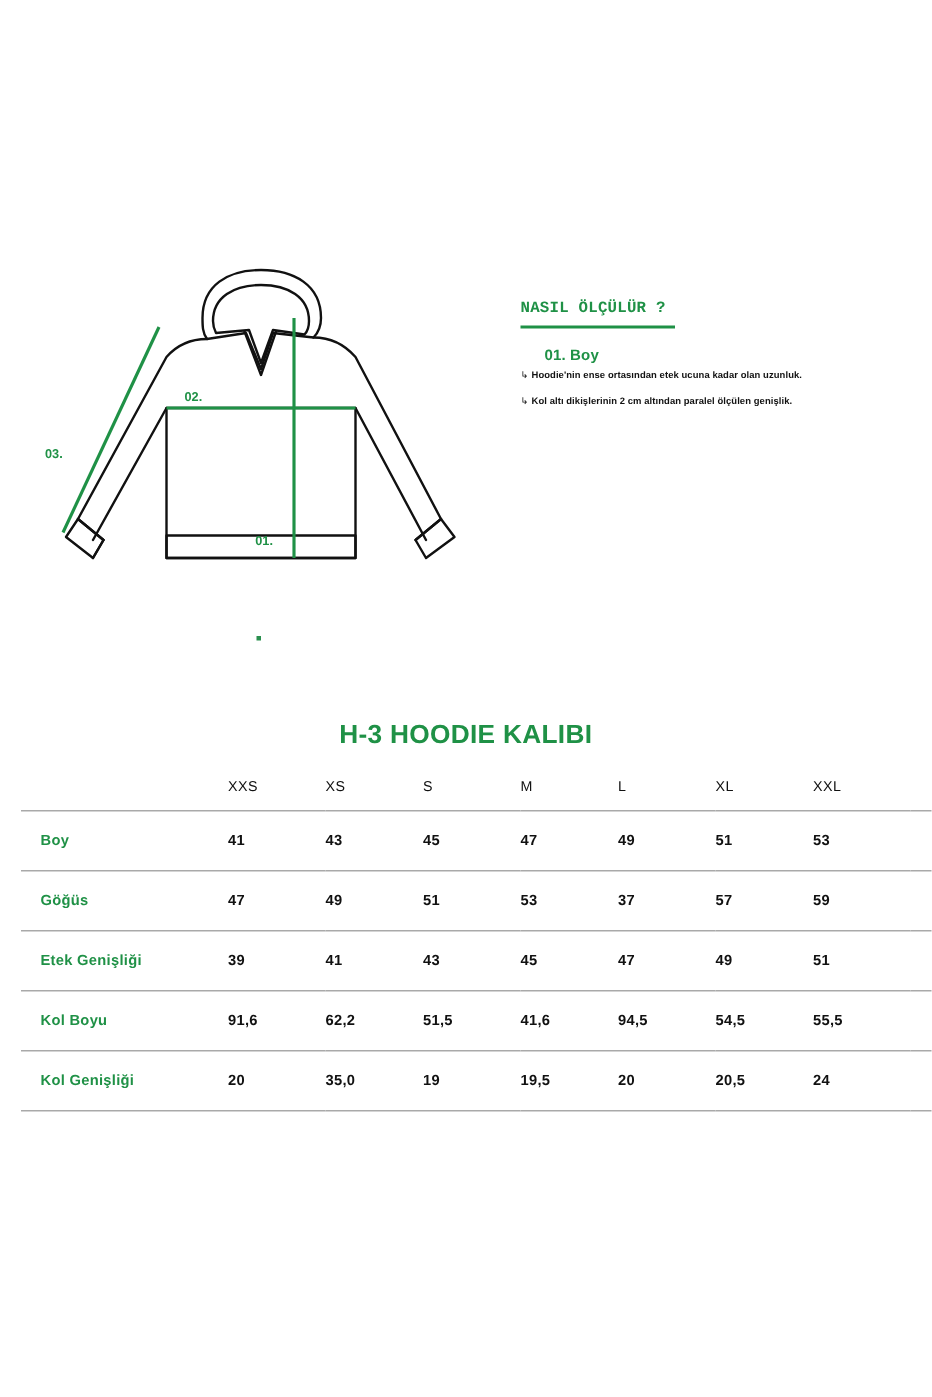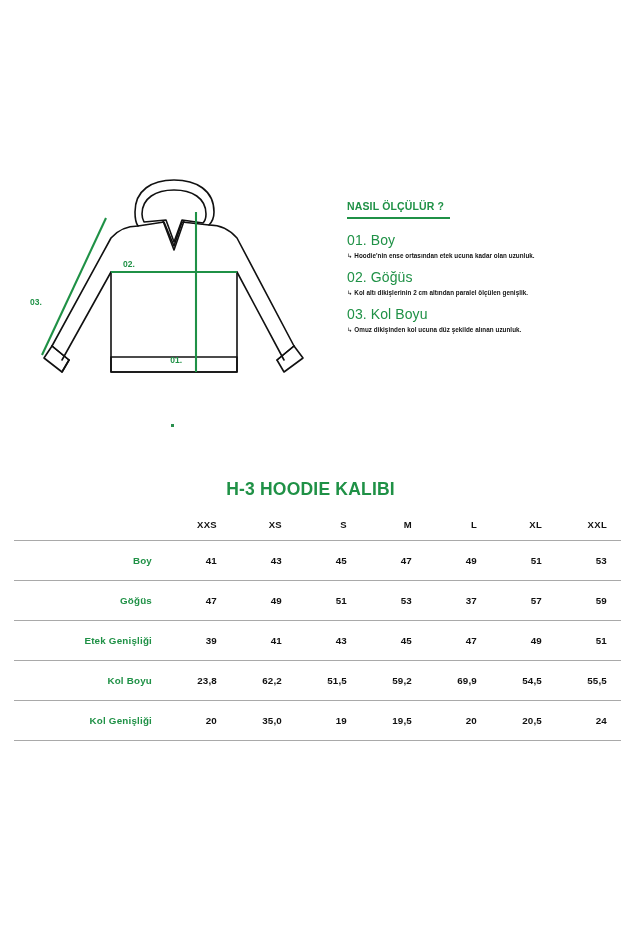--- a/index.html
+++ b/index.html
@@ -56,35 +56,36 @@
     left: 347px;
     top: 200px;
     width: 245px;
   }
   #instructions-title {
     font-size: 10.5px;
     font-weight: bold;
     color: #1f9146;
     letter-spacing: 0.15px;
     margin: 0 0 5px 0;
+    font-family: Liberation Mono, monospace;
   }
   #instructions-rule {
     width: 103px;
     height: 2.4px;
     background: #1f9146;
     margin-bottom: 13px;
   }
   .instr-item {
     margin-bottom: 9px;
   }
   .instr-heading {
-    font-size: 14px;
-    font-weight: normal;
+    font-size: 10px;
+    font-weight: bold;
     color: #1f9146;
-    margin: 0 0 4px 0;
+    margin: 0 0 4px 16px;
     letter-spacing: 0.1px;
   }
   .instr-desc {
     font-size: 6.3px;
     font-weight: bold;
     color: #111111;
     margin: 0;
     letter-spacing: 0.05px;
     line-height: 1.25;
     white-space: nowrap;
@@ -125,37 +126,37 @@
   }
   #size-table th,
   #size-table td {
     padding: 0;
     margin: 0;
   }
   #size-table thead th {
     height: 32px;
     vertical-align: middle;
     font-size: 9.5px;
-    font-weight: bold;
+    font-weight: normal;
     color: #111111;
-    text-align: right;
+    text-align: left;
     letter-spacing: 0.3px;
   }
   #size-table thead tr {
     border-bottom: 1.3px solid #a9a9a9;
   }
   #size-table tbody tr {
     border-bottom: 1.3px solid #a9a9a9;
   }
   #size-table tbody td {
     height: 39px;
     vertical-align: middle;
     font-size: 9.8px;
     font-weight: bold;
-    text-align: right;
+    text-align: left;
     letter-spacing: 0.2px;
   }
   .row-label {
     color: #1f9146 !important;
     padding-left: 13px !important;
   }
   .val-cell {
     color: #111111;
   }
   
@@ -221,28 +222,23 @@
   <div id="instructions">
     <div id="instructions-title">NASIL ÖLÇÜLÜR ?</div>
     <div id="instructions-rule"></div>
 
     <div class="instr-item">
       <p class="instr-heading">01. Boy</p>
       <p class="instr-desc"><span class="instr-arrow">↳</span><span>Hoodie'nin ense ortasından etek ucuna kadar olan uzunluk.</span></p>
     </div>
 
     <div class="instr-item">
-      <p class="instr-heading">02. Göğüs</p>
       <p class="instr-desc"><span class="instr-arrow">↳</span><span>Kol altı dikişlerinin 2 cm altından paralel ölçülen genişlik.</span></p>
     </div>
 
-    <div class="instr-item">
-      <p class="instr-heading">03. Kol Boyu</p>
-      <p class="instr-desc"><span class="instr-arrow">↳</span><span>Omuz dikişinden kol ucuna düz şekilde alınan uzunluk.</span></p>
-    </div>
   </div>
 </div>
 
 <div id="table-section">
   <div id="chart-title">H-3 HOODIE KALIBI</div>
 
   <table id="size-table">
     <colgroup>
       <col class="col-label">
         <col class="col-size">
@@ -296,25 +292,25 @@
         <td class="val-cell">41</td>
         <td class="val-cell">43</td>
         <td class="val-cell">45</td>
         <td class="val-cell">47</td>
         <td class="val-cell">49</td>
         <td class="val-cell">51</td>
         <td></td>
       </tr>
       <tr>
         <td class="row-label">Kol Boyu</td>
-        <td class="val-cell">23,8</td>
+        <td class="val-cell">91,6</td>
         <td class="val-cell">62,2</td>
         <td class="val-cell">51,5</td>
-        <td class="val-cell">59,2</td>
-        <td class="val-cell">69,9</td>
+        <td class="val-cell">41,6</td>
+        <td class="val-cell">94,5</td>
         <td class="val-cell">54,5</td>
         <td class="val-cell">55,5</td>
         <td></td>
       </tr>
       <tr>
         <td class="row-label">Kol Genişliği</td>
         <td class="val-cell">20</td>
         <td class="val-cell">35,0</td>
         <td class="val-cell">19</td>
         <td class="val-cell">19,5</td>

